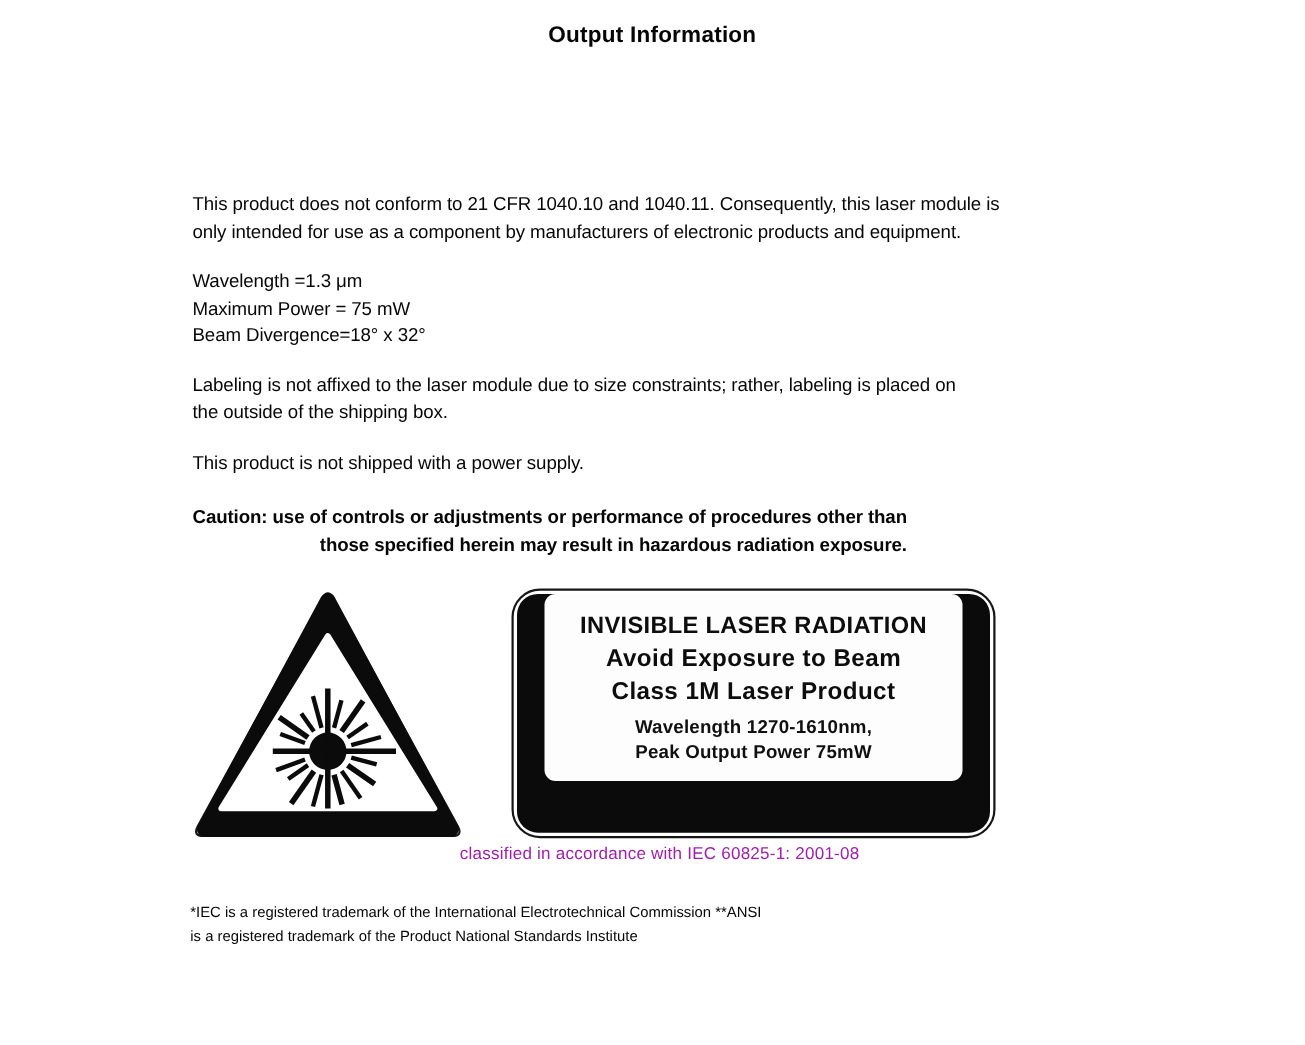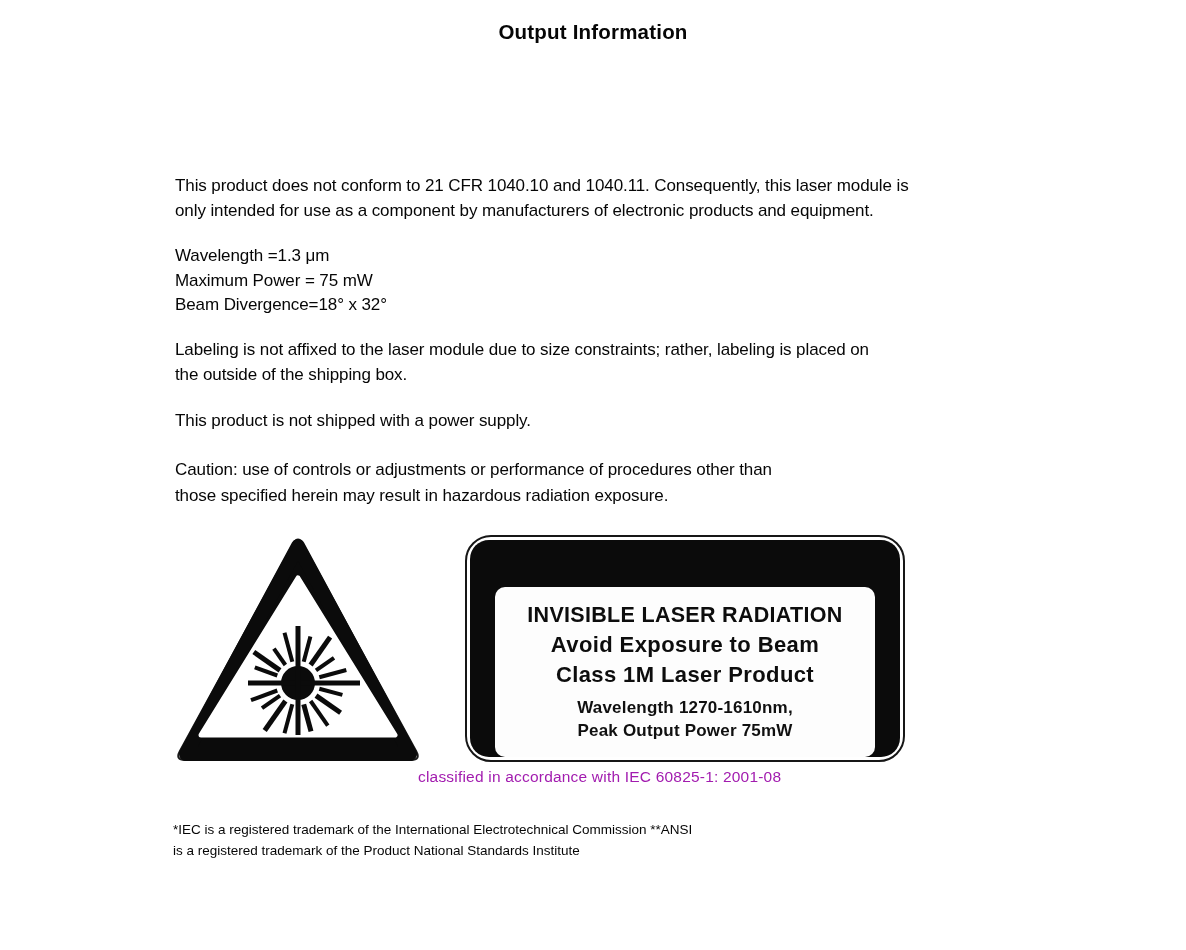--- a/index.html
+++ b/index.html
@@ -23,21 +23,21 @@
     letter-spacing: 0.2px;
   }
   .tblock {
     position: absolute;
     left: 175px;
     white-space: pre-line;
     font-size: 17px;
     line-height: 24.6px;
     letter-spacing: -0.1px;
   }
-  .tblock.bold { font-weight: normal; line-height: 25.5px; }
+  .tblock.bold { font-weight: bold; line-height: 25.5px; text-align: right; }
   .footnote {
     position: absolute;
     left: 173px;
     top: 820px;
     white-space: pre-line;
     font-size: 13.5px;
     line-height: 20.8px;
   }
   .caption {
     position: absolute;
@@ -67,21 +67,21 @@
     padding: 3px;
     background: #ffffff;
   }
   .label-black {
     width: 100%;
     height: 100%;
     box-sizing: border-box;
     background: #0b0b0b;
     border-radius: 19px;
     display: flex;
-    align-items: flex-end;
+    align-items: flex-start;
     justify-content: center;
   }
   .label-white {
     width: 380px;
     height: 170px;
     background: #fdfdfd;
     border-radius: 10px;
     box-sizing: border-box;
     padding-top: 13px;
     text-align: center;

